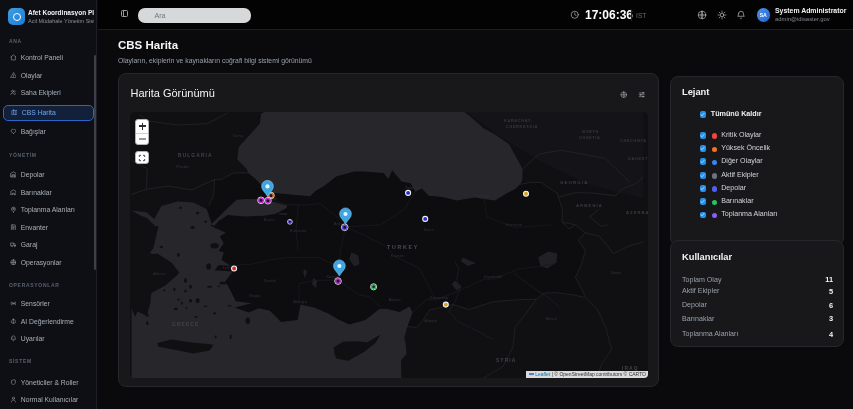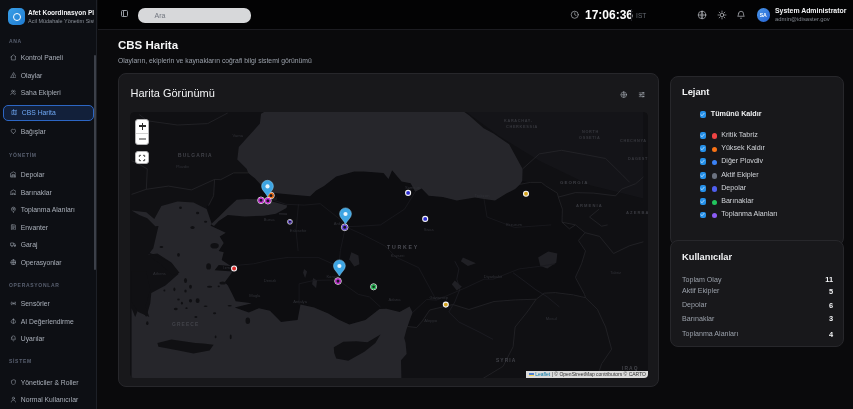--- a/index.html
+++ b/index.html
@@ -379,39 +379,39 @@
       </div>
       <span class="ltb">Tümünü Kaldır</span>
     </div>
   <div class="lrow" style="top:52.1px">
       <div class="cbx">
         <svg viewBox="0 0 24 24">
           <path d="M4 12.5 10 18 20 6"></path>
         </svg>
       </div>
       <div class="ldot" style="background:#ef4444"></div>
-      <span class="lt">Kritik Tabriz</span>
+      <span class="lt">Kritik Olaylar</span>
     </div>
   <div class="lrow" style="top:65.4px">
       <div class="cbx">
         <svg viewBox="0 0 24 24">
           <path d="M4 12.5 10 18 20 6"></path>
         </svg>
       </div>
       <div class="ldot" style="background:#f97316"></div>
-      <span class="lt">Yüksek Kaldır</span>
+      <span class="lt">Yüksek Öncelik</span>
     </div>
   <div class="lrow" style="top:78.7px">
       <div class="cbx">
         <svg viewBox="0 0 24 24">
           <path d="M4 12.5 10 18 20 6"></path>
         </svg>
       </div>
       <div class="ldot" style="background:#3b82f6"></div>
-      <span class="lt">Diğer Plovdiv</span>
+      <span class="lt">Diğer Olaylar</span>
     </div>
   <div class="lrow" style="top:92px">
       <div class="cbx">
         <svg viewBox="0 0 24 24">
           <path d="M4 12.5 10 18 20 6"></path>
         </svg>
       </div>
       <div class="ldot" style="background:#6b7280"></div>
       <span class="lt">Aktif Ekipler</span>
     </div>

